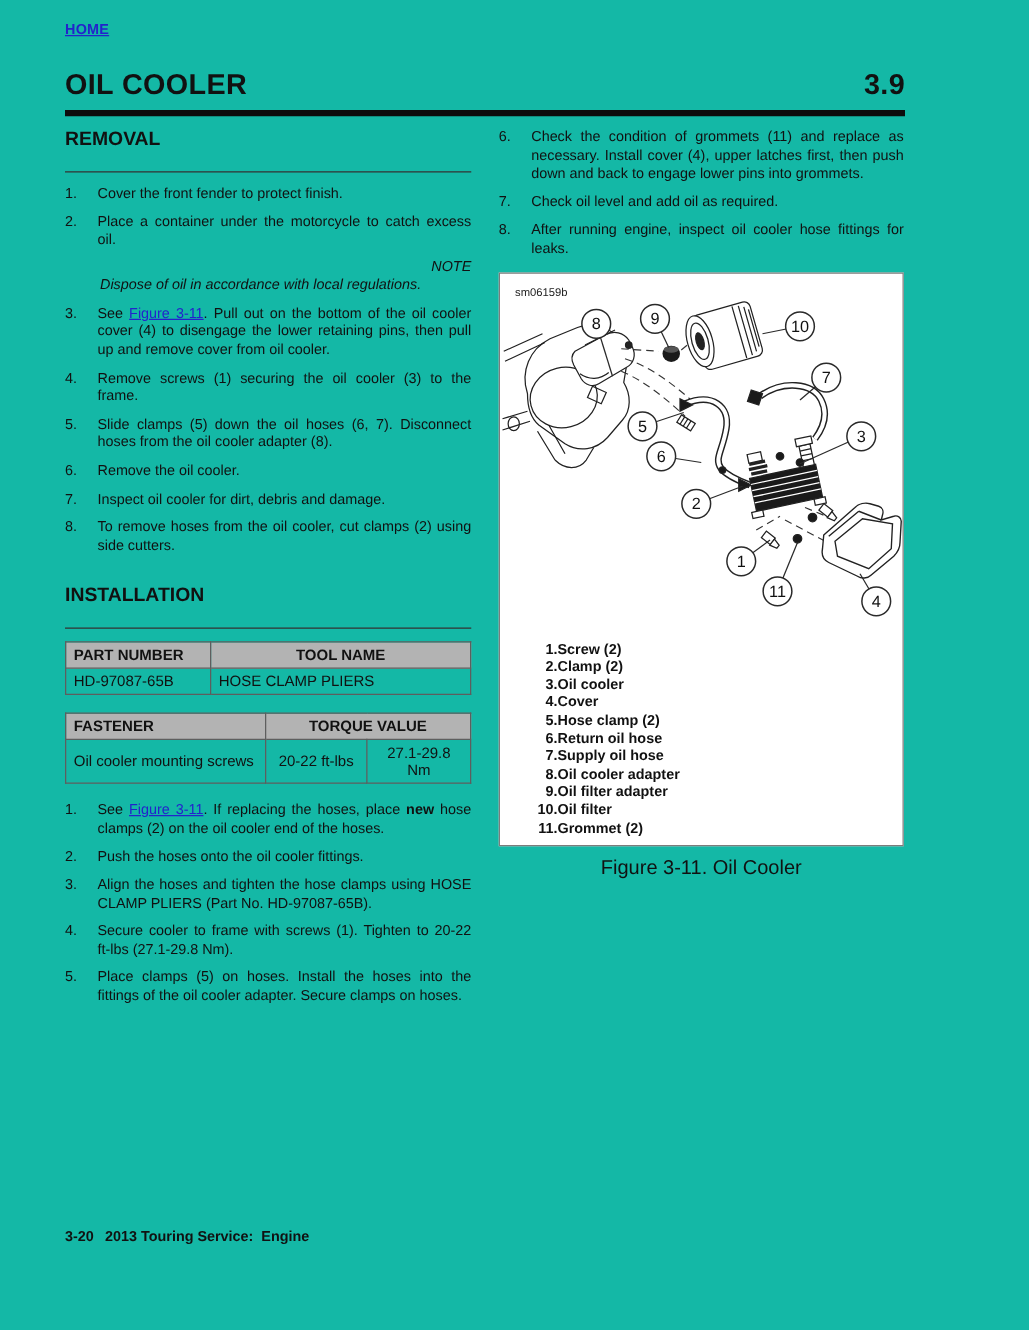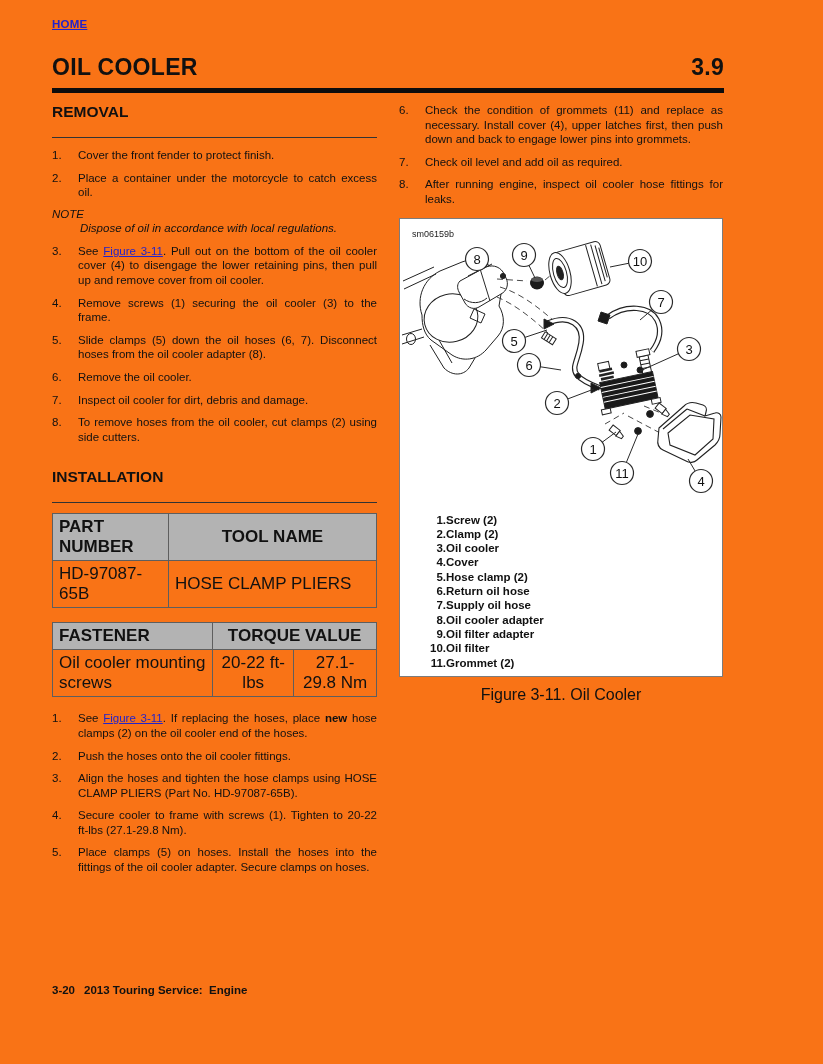--- a/index.html
+++ b/index.html
@@ -1,34 +1,34 @@
 <!DOCTYPE html>
 <html><head>
 <meta charset="utf-8">
 <style>
   html,body{margin:0;padding:0;background:#ffffff;}
   body{width:823px;height:1064px;position:relative;font-family:"Liberation Sans",sans-serif;color:#111;}
-  .page{position:absolute;inset:0;background:#f97316;}
+  .page{position:absolute;inset:0;background:#14b8a6;}
   .content{padding:14px 48px 0 52px;width:672px;}
   .home a{color:#2323cc;font-size:11.5px;text-decoration:underline;font-weight:bold;letter-spacing:.2px;}
   .title-row{display:flex;justify-content:space-between;align-items:flex-end;margin-top:22px;}
   .title-row .t{font-size:23px;font-weight:bold;letter-spacing:.3px;}
   .rule{height:5px;background:#0d0d0d;margin-top:7px;}
   .cols{display:flex;gap:22px;margin-top:10px;}
   .col-l{width:325px;flex:none;}
   .col-r{width:324px;flex:none;}
   h2.sec{font-size:15.5px;font-weight:bold;border-bottom:1.5px solid #333;padding-bottom:16px;margin:0 0 10px 0;}
   .step{display:flex;margin-bottom:8px;font-size:11.5px;line-height:1.27;}
   .step-num{width:26px;flex:none;}
   .step-text{flex:1;text-align:justify;}
   a.doclink{color:#2323cc;text-decoration:underline;}
   .b{font-weight:bold;}
-  .note-label{text-align:left;font-style:italic;font-size:11.5px;margin:3px 0 2px 0;}
+  .note-label{text-align:right;font-style:italic;font-size:11.5px;margin:3px 0 2px 0;}
   .note-text{font-style:italic;font-size:11.5px;margin-bottom:10px;margin-left:28px;}
-  table{border-collapse:collapse;width:100%;margin:0 0 14px 0;font-size:17px;}
+  table{border-collapse:collapse;width:100%;margin:0 0 14px 0;font-size:12px;}
   th,td{border:1px solid #5e5e5e;padding:3px 6px;height:14px;}
   th{background:#b3b3b3;text-align:left;font-weight:bold;}
   .c{text-align:center;}
   .w1{width:103px;} .w2f{width:155px;} .w2a{width:74px;} .w2b{width:74px;}
   .fig-box{border:1px solid #7c7c7c;margin-top:11px;background:#fff;text-align:right;}
   .fig-svg{display:block;}
   .legend{padding:2px 0 6px 21px;}
   .legend-row{display:flex;font-weight:bold;font-size:11.5px;line-height:14.3px;}
   .legend-num{width:25px;flex:none;}
   .fig-caption{text-align:center;font-weight:normal;font-size:16px;margin-top:9px;}

